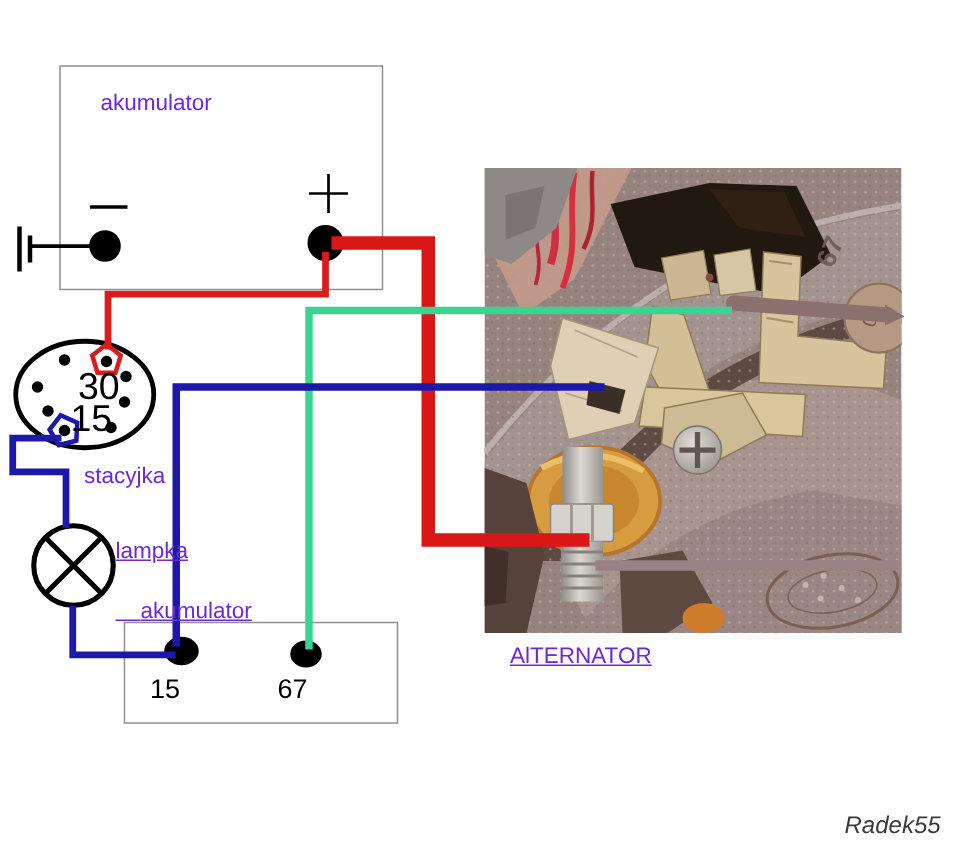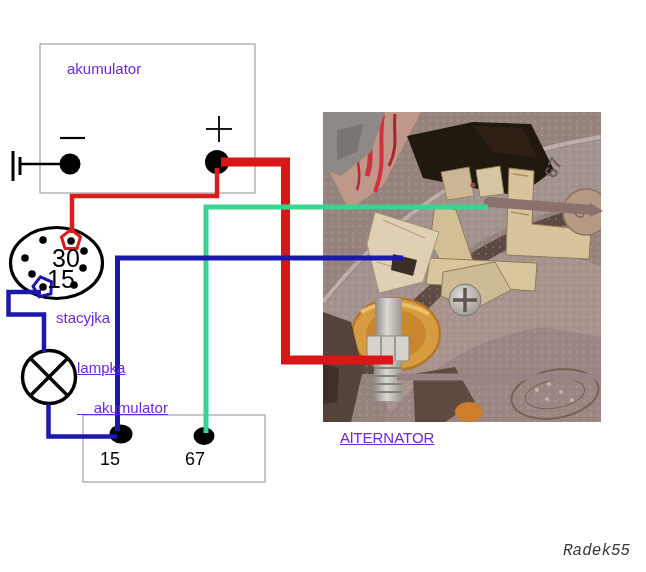--- a/index.html
+++ b/index.html
@@ -1,21 +1,21 @@
 <!DOCTYPE html>
 <html><head>
 <meta charset="utf-8">
 <style>
   html,body{margin:0;padding:0;background:#ffffff;}
   #stage{position:relative;width:646px;height:572px;background:#ffffff;overflow:hidden;
          font-family:"Liberation Sans",sans-serif;color:#000;}
   .lbl{position:absolute;font-size:15px;color:#6d28d9;white-space:pre;line-height:20px;}
   .num{position:absolute;font-size:25px;color:#000;white-space:pre;}
   .tnum{position:absolute;font-size:18px;color:#000;white-space:pre;}
-  #sig{position:absolute;left:563px;top:542px;font-family:Liberation Mono, monospace;
+  #sig{position:absolute;left:563px;top:542px;font-family:Liberation Sans, sans-serif;
        font-style:italic;font-size:16px;color:#3a3a3a;}
   svg{position:absolute;left:0;top:0;}
   #photo-svg{left:323px;top:112px;}
 </style>
 </head>
 <body>
 
 <div id="stage">
 
   <svg id="photo-svg" width="278" height="310" viewBox="0 0 278 310">

